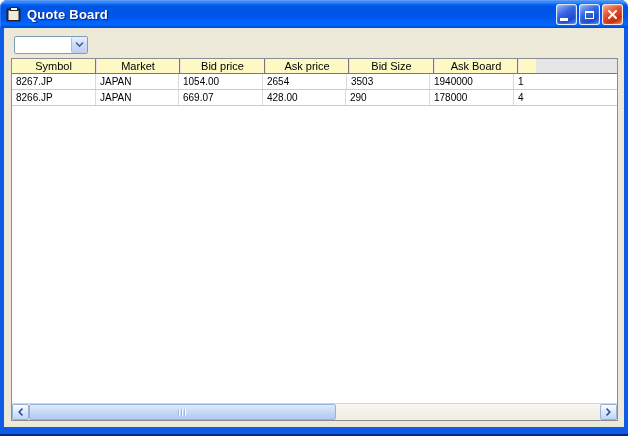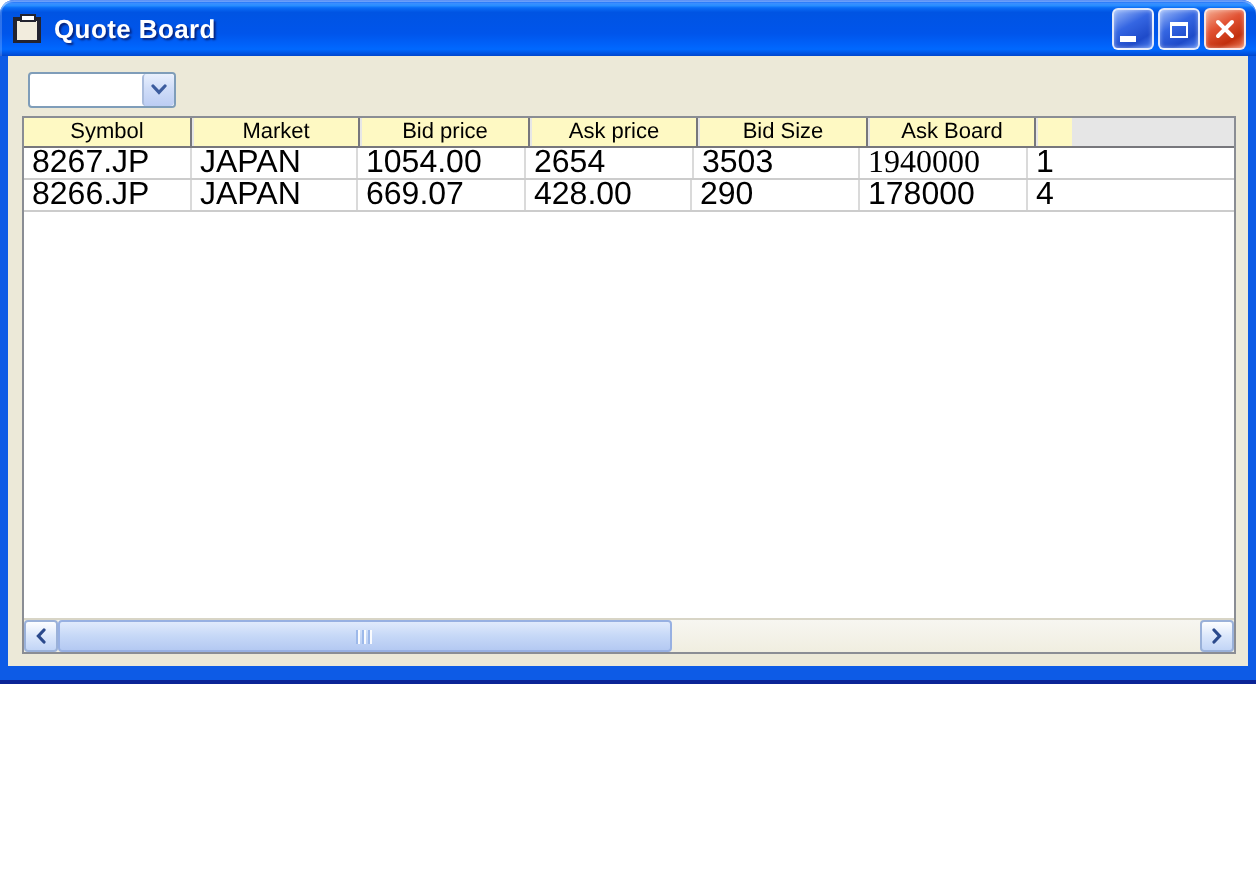--- a/index.html
+++ b/index.html
@@ -1,20 +1,20 @@
 <!DOCTYPE html>
 <html><head>
 <meta charset="utf-8">
 <style>
   * { margin:0; padding:0; box-sizing:border-box; }
   html,body { background:#ffffff; }
   body { font-family:"Liberation Sans", sans-serif; }
 
   .window {
-    position:relative; width:628px; height:342px;
+    position:relative; width:628px; height:436px;
     background:#0d5be6;
     border-radius:7px 7px 0 0;
     overflow:hidden;
   }
   .window::after {
     content:""; position:absolute; left:0; right:0; bottom:0; height:2px;
     background:#0a2496; pointer-events:none;
   }
 
   
@@ -84,21 +84,21 @@
     border-bottom:1px solid #77777c;
   }
   .hcell {
     flex:none; background:#fef9c3; color:#000; font-size:11px;
     line-height:14px; text-align:center; overflow:hidden; white-space:nowrap;
     border-right:1px solid #77777c; margin-right:1px;
   }
   .hcell.last { margin-right:0; border-right:none; }
   .trow { display:flex; height:16px; flex:none; background:#fff; border-bottom:1px solid #cccccc; }
   .tcell {
-    flex:none; font-size:16px; line-height:15px; color:#000;
+    flex:none; font-size:10px; line-height:15px; color:#000;
     padding-left:4px; overflow:hidden; white-space:nowrap;
     border-right:1px solid #dadada;
   }
   .tcell.last { border-right:none; }
   .list-filler { flex:1; background:#fff; }
 
   
   .hscroll { height:17px; flex:none; display:flex; border-top:1px solid #d8d5c6; background:#f1efe2; }
   .sb-btn {
     width:17px; height:100%; flex:none;
@@ -169,21 +169,21 @@
           <div class="hcell" style="width: 83px;">Ask Board</div>
           <div class="hcell last" style="width: 17px;"></div>
         </div>
       <div>
           <div class="trow">
             <div class="tcell" style="width: 84px;">8267.JP</div>
             <div class="tcell" style="width: 83px;">JAPAN</div>
             <div class="tcell" style="width: 84px;">1054.00</div>
             <div class="tcell" style="width: 84px;">2654</div>
             <div class="tcell" style="width: 83px;">3503</div>
-            <div class="tcell" style="width: 84px; font-family: Liberation Serif, serif;">1940000</div>
+            <div class="tcell" style="width: 84px;">1940000</div>
             <div class="tcell last" style="width: 17px;">1</div>
           </div>
           <div class="trow">
             <div class="tcell" style="width: 84px;">8266.JP</div>
             <div class="tcell" style="width: 83px;">JAPAN</div>
             <div class="tcell" style="width: 84px;">669.07</div>
             <div class="tcell" style="width: 83px;">428.00</div>
             <div class="tcell" style="width: 84px;">290</div>
             <div class="tcell" style="width: 84px;">178000</div>
             <div class="tcell last" style="width: 17px;">4</div>

